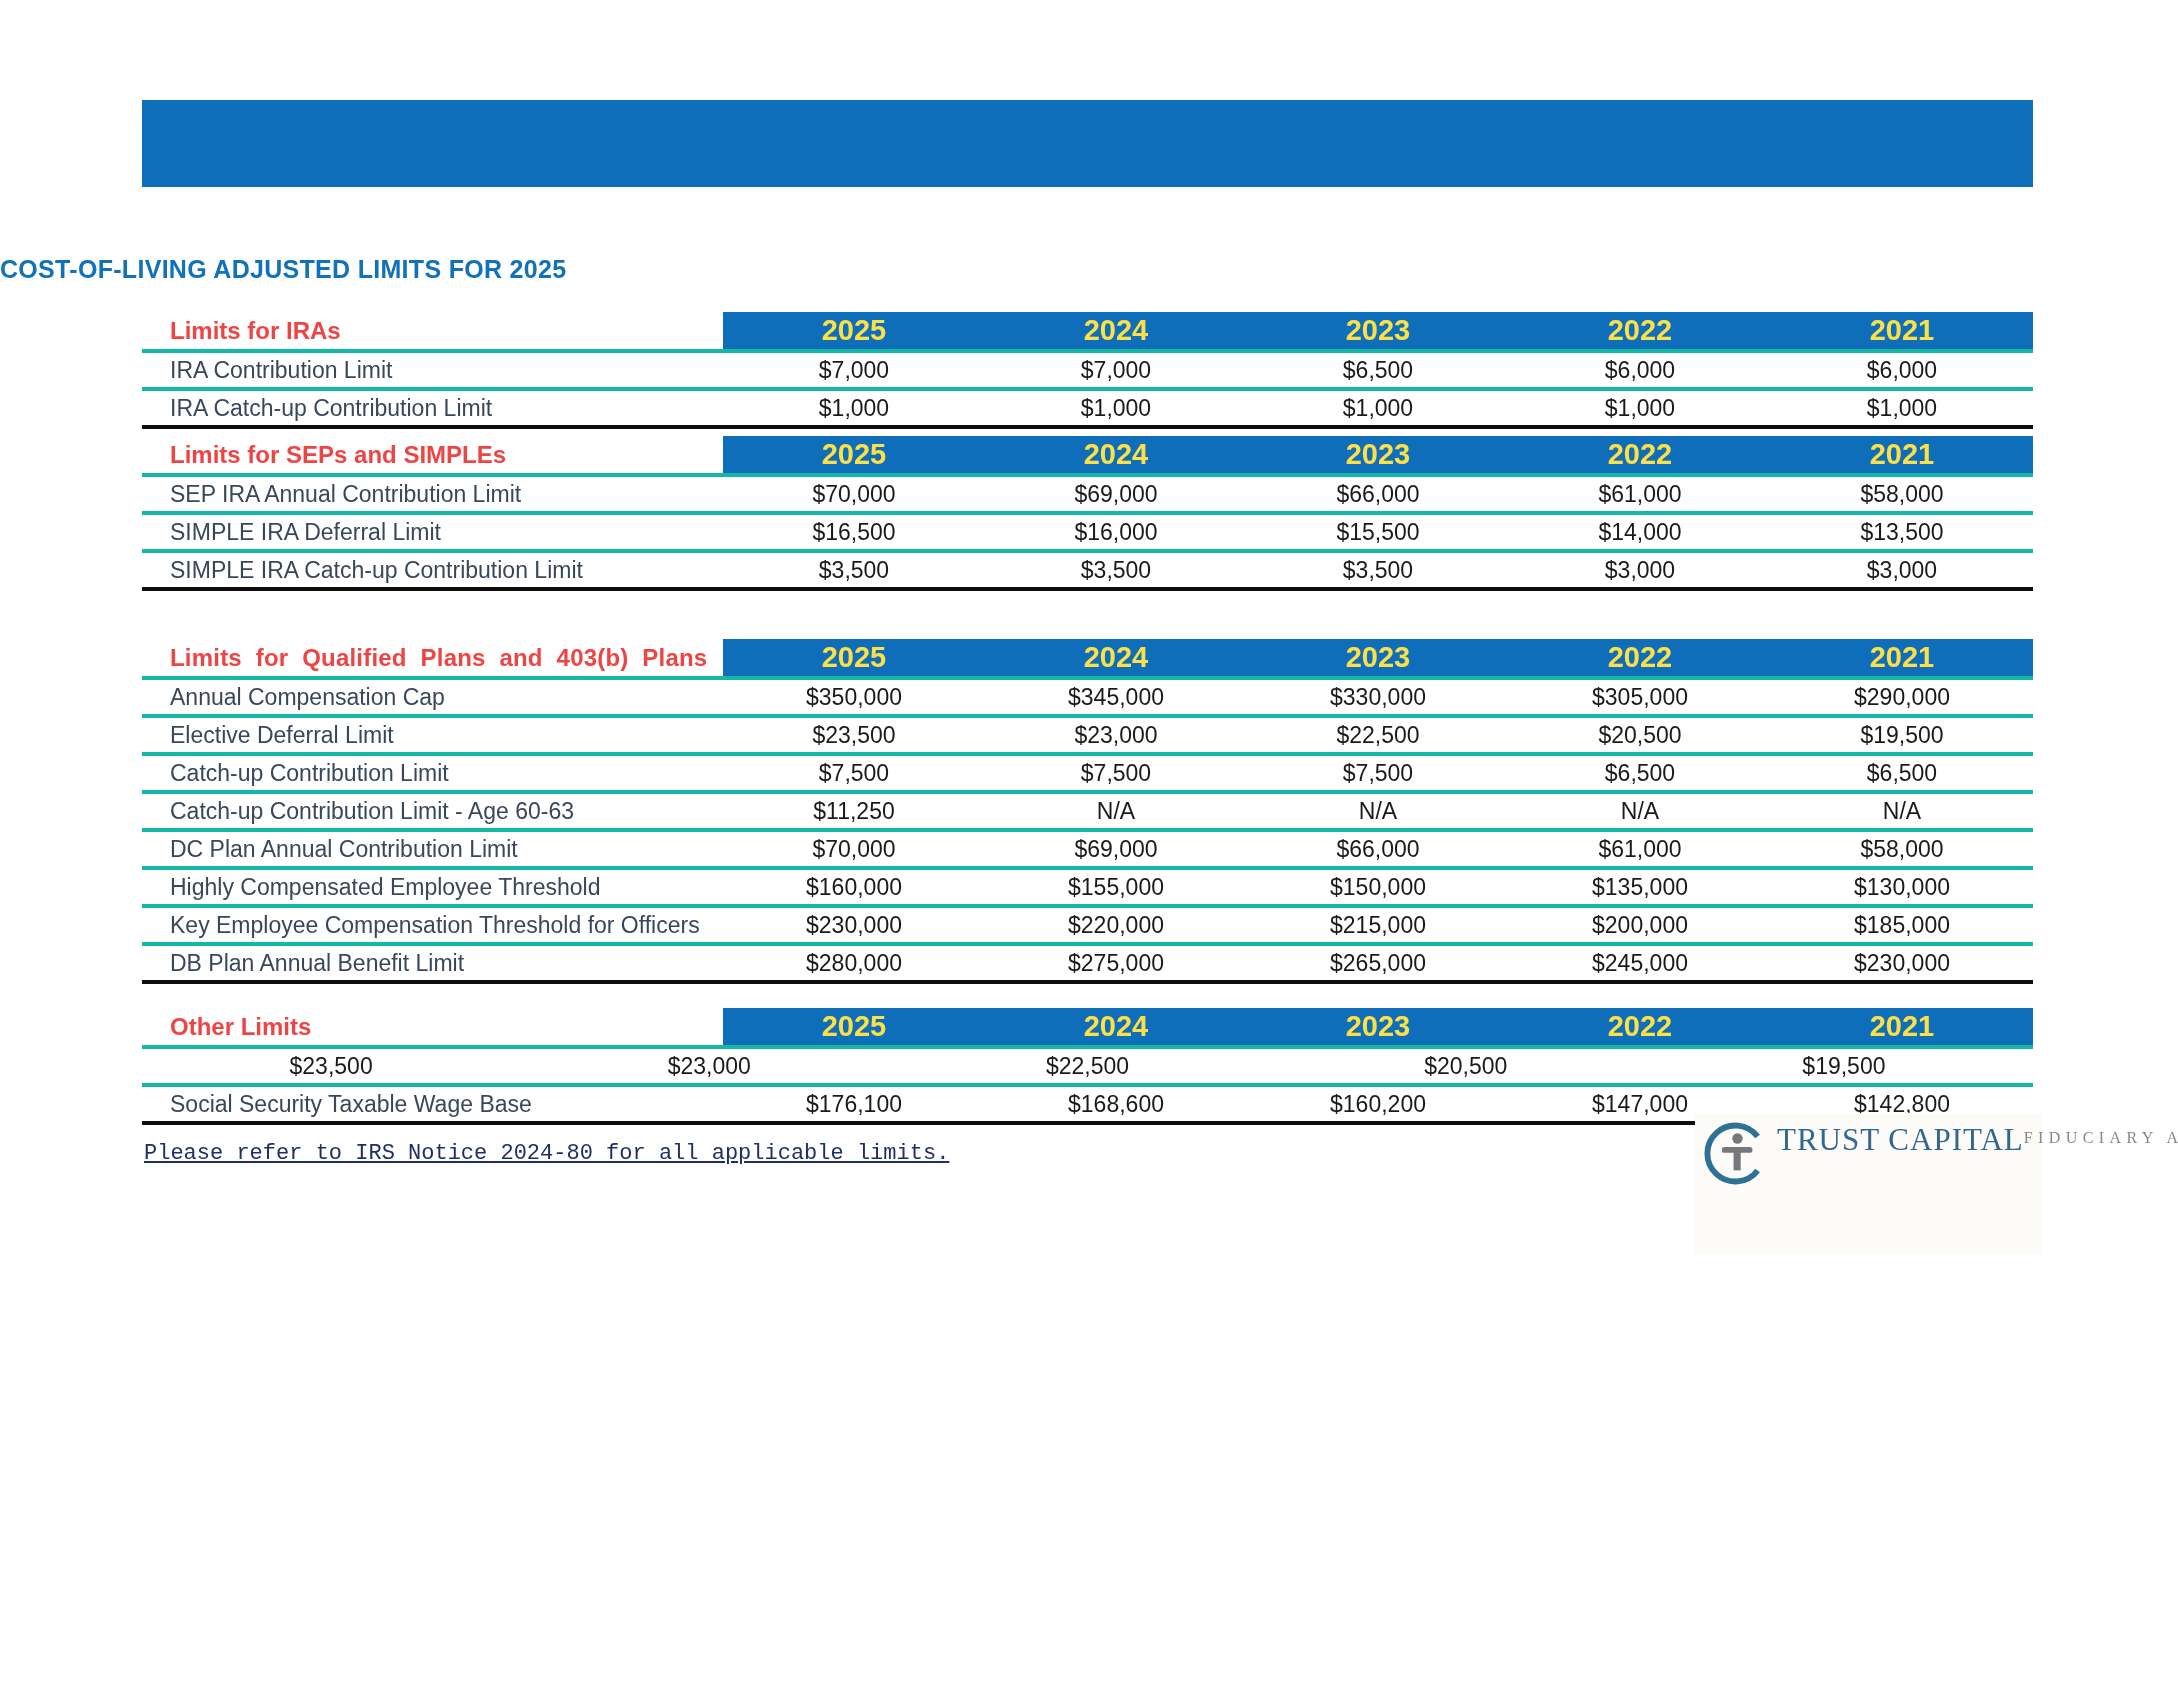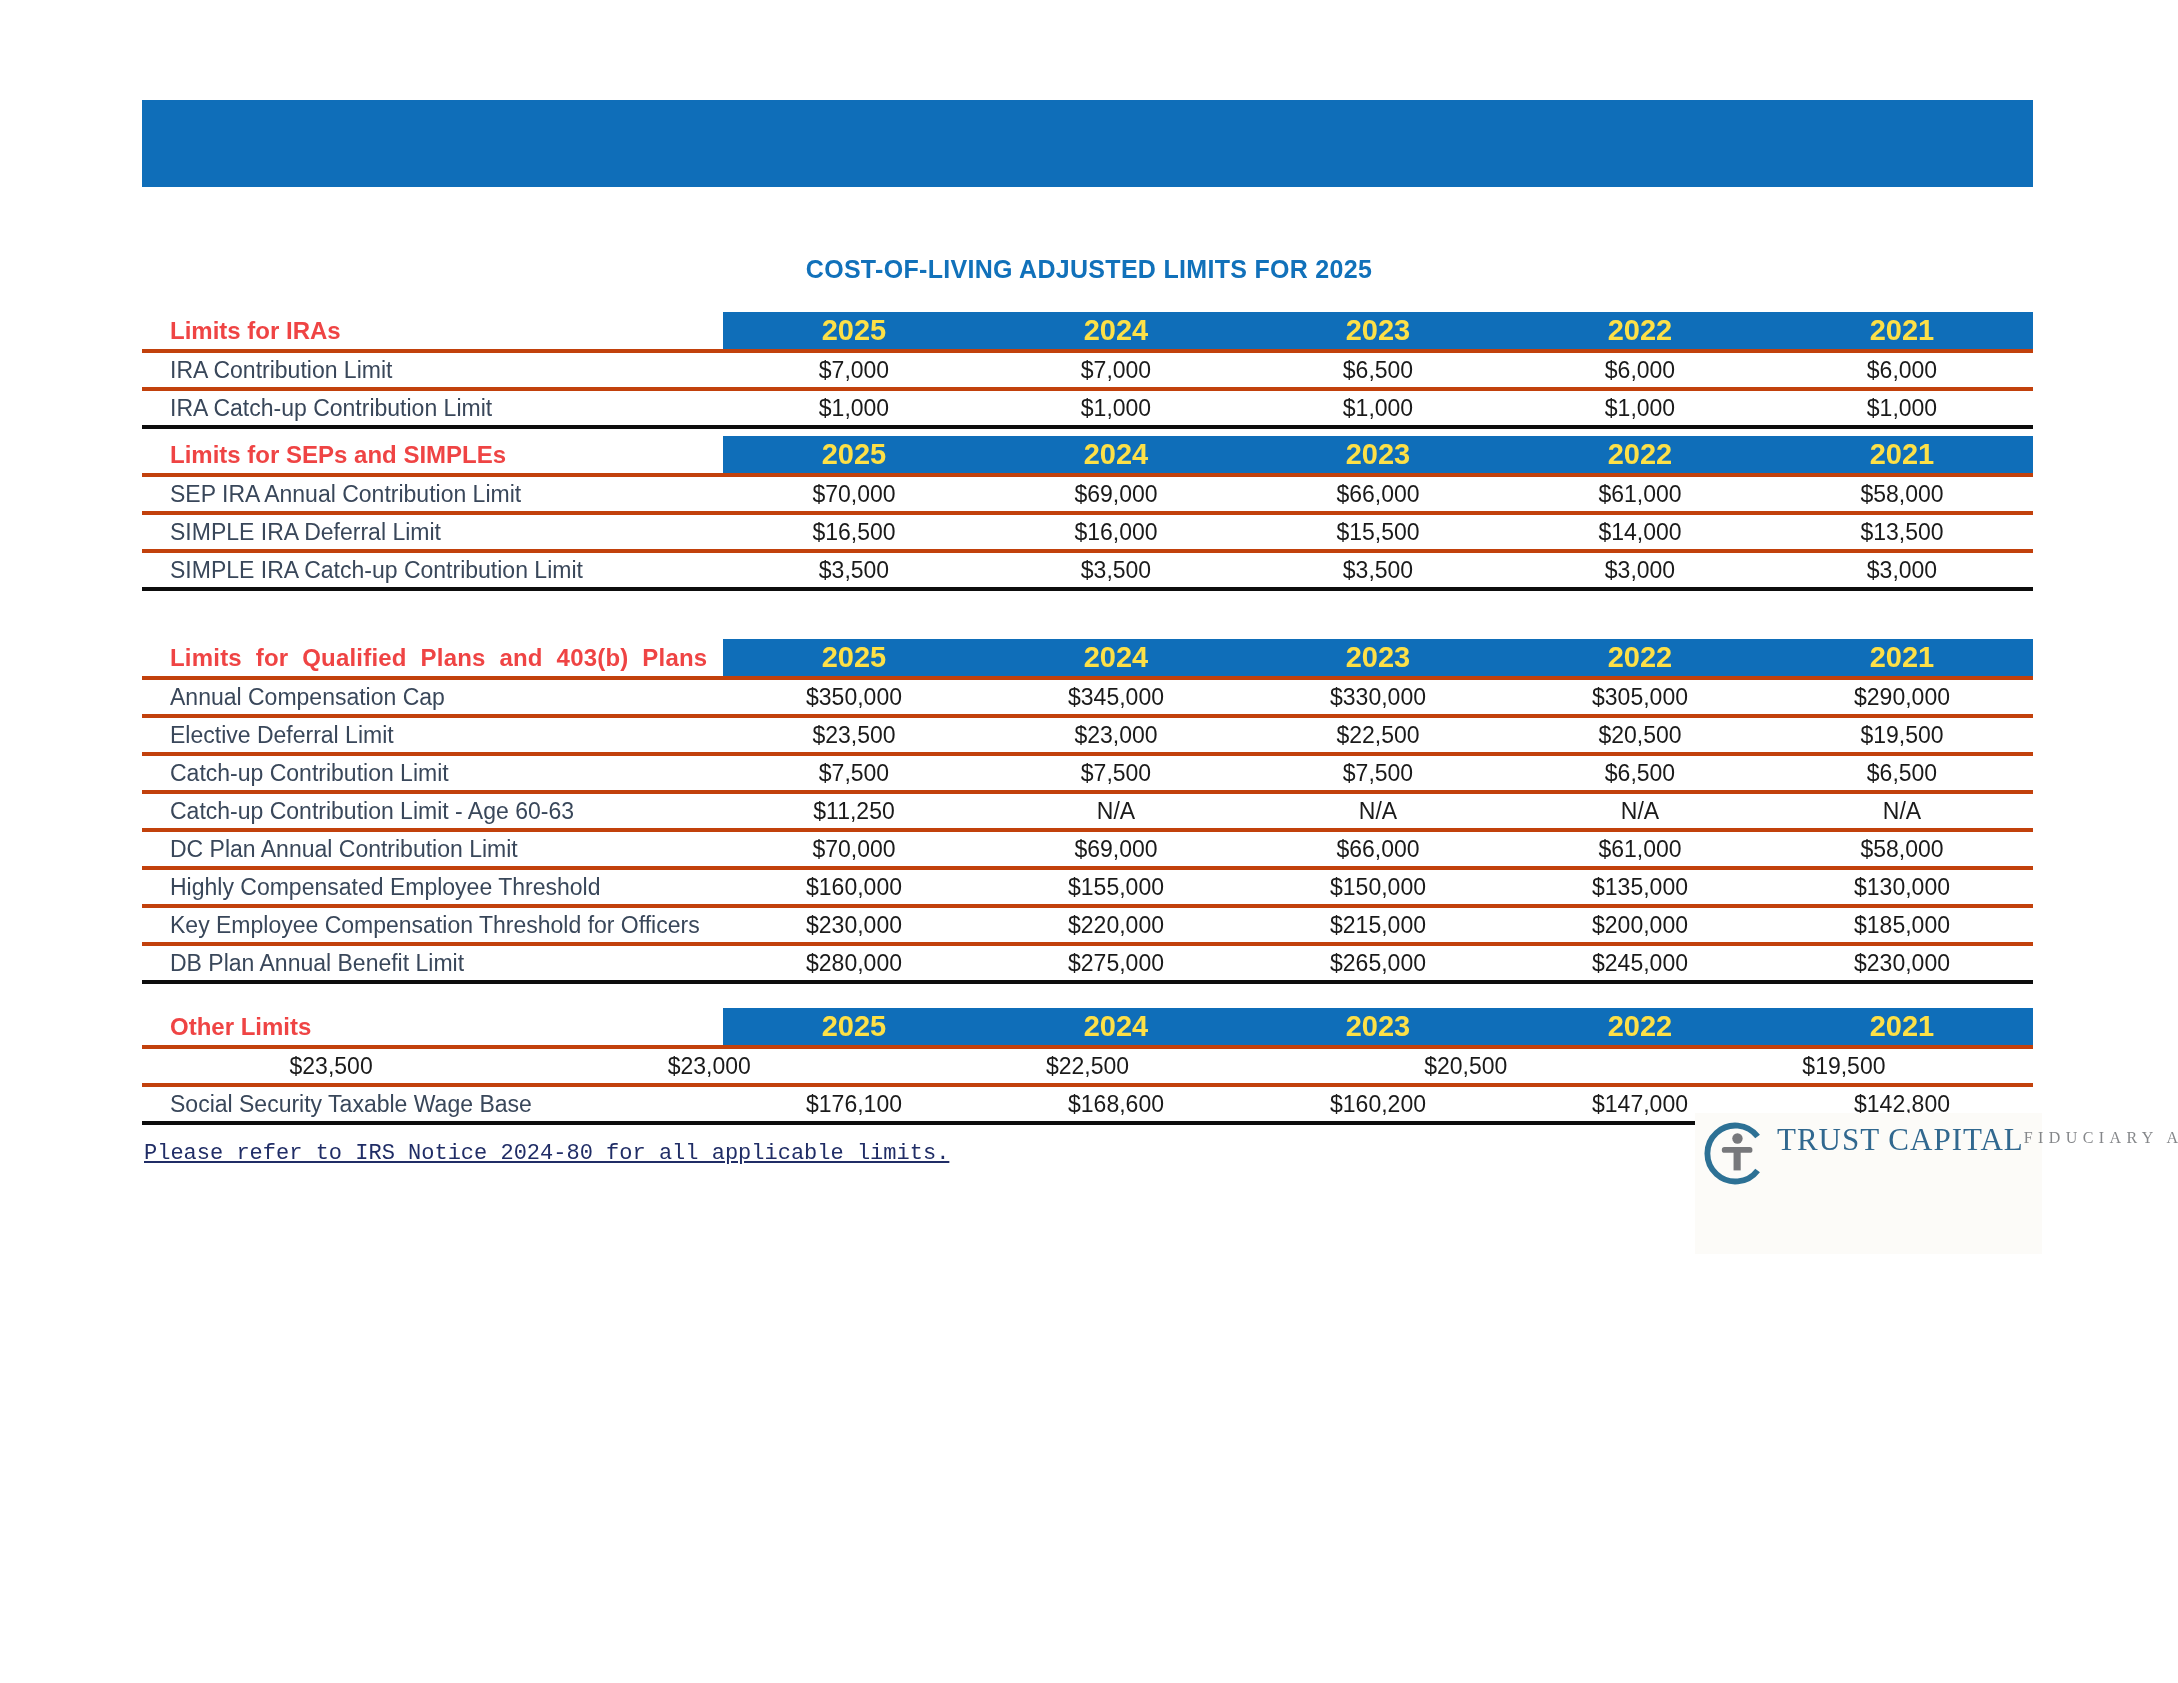--- a/index.html
+++ b/index.html
@@ -1,37 +1,37 @@
 <!DOCTYPE html>
 <html><head>
 <meta charset="utf-8">
 <style>
   html,body{margin:0;padding:0;background:#ffffff;}
   .page{position:relative;width:2178px;height:1683px;background:#ffffff;
         font-family:"Liberation Sans",sans-serif;overflow:hidden;}
 
   .top-bar{position:absolute;left:142px;top:100px;width:1891px;height:87px;background:#0f6eb9;}
 
-  .title{position:absolute;top:255px;left:0;width:2178px;text-align:center;
+  .title{position:absolute;top:255px;left:0;width:2178px;text-align:left;
          font-size:25px;font-weight:bold;color:#1171ba;letter-spacing:0.3px;}
 
   .section{position:absolute;left:142px;width:1891px;border-bottom:4px solid #0d0d0d;}
   .section:nth-child(1){top:312px;}
   .section:nth-child(2){top:436px;}
   .section:nth-child(3){top:639px;}
   .section:nth-child(4){top:1008px;}
 
   .sec-header{display:flex;height:37px;}
   .sec-label{width:581px;box-sizing:border-box;padding-left:28px;display:flex;align-items:center;
              font-weight:bold;font-size:24px;color:#ef4444;white-space:nowrap;}
   .section:nth-child(3) .sec-label{word-spacing:7px;letter-spacing:0.2px;text-align:center;}
   .year-cell{flex:1;background:#0f6eb9;display:flex;align-items:center;justify-content:center;
              color:#fde047;font-weight:bold;font-size:29px;}
 
-  .row{display:flex;height:38px;box-sizing:border-box;border-top:4px solid #c2410c;}
+  .row{display:flex;height:38px;box-sizing:border-box;border-top:4px solid #14b8a6;}
   .row-label{width:581px;box-sizing:border-box;padding-left:28px;display:flex;align-items:center;
              font-size:23px;color:#39475a;white-space:nowrap;}
   .cell{flex:1;display:flex;align-items:center;justify-content:center;
         font-size:23px;color:#1a1a1a;}
 
   .footer-link{position:absolute;left:144px;top:1141px;font-family:Liberation Mono, monospace;
                font-size:22px;color:#202d66;text-decoration:underline;cursor:pointer;}
 
   .logo{position:absolute;left:1695px;top:1113px;width:347px;height:141px;background:#fcfbf8;
         display:flex;align-items:flex-start;gap:9px;padding:8px 8px;box-sizing:border-box;}

